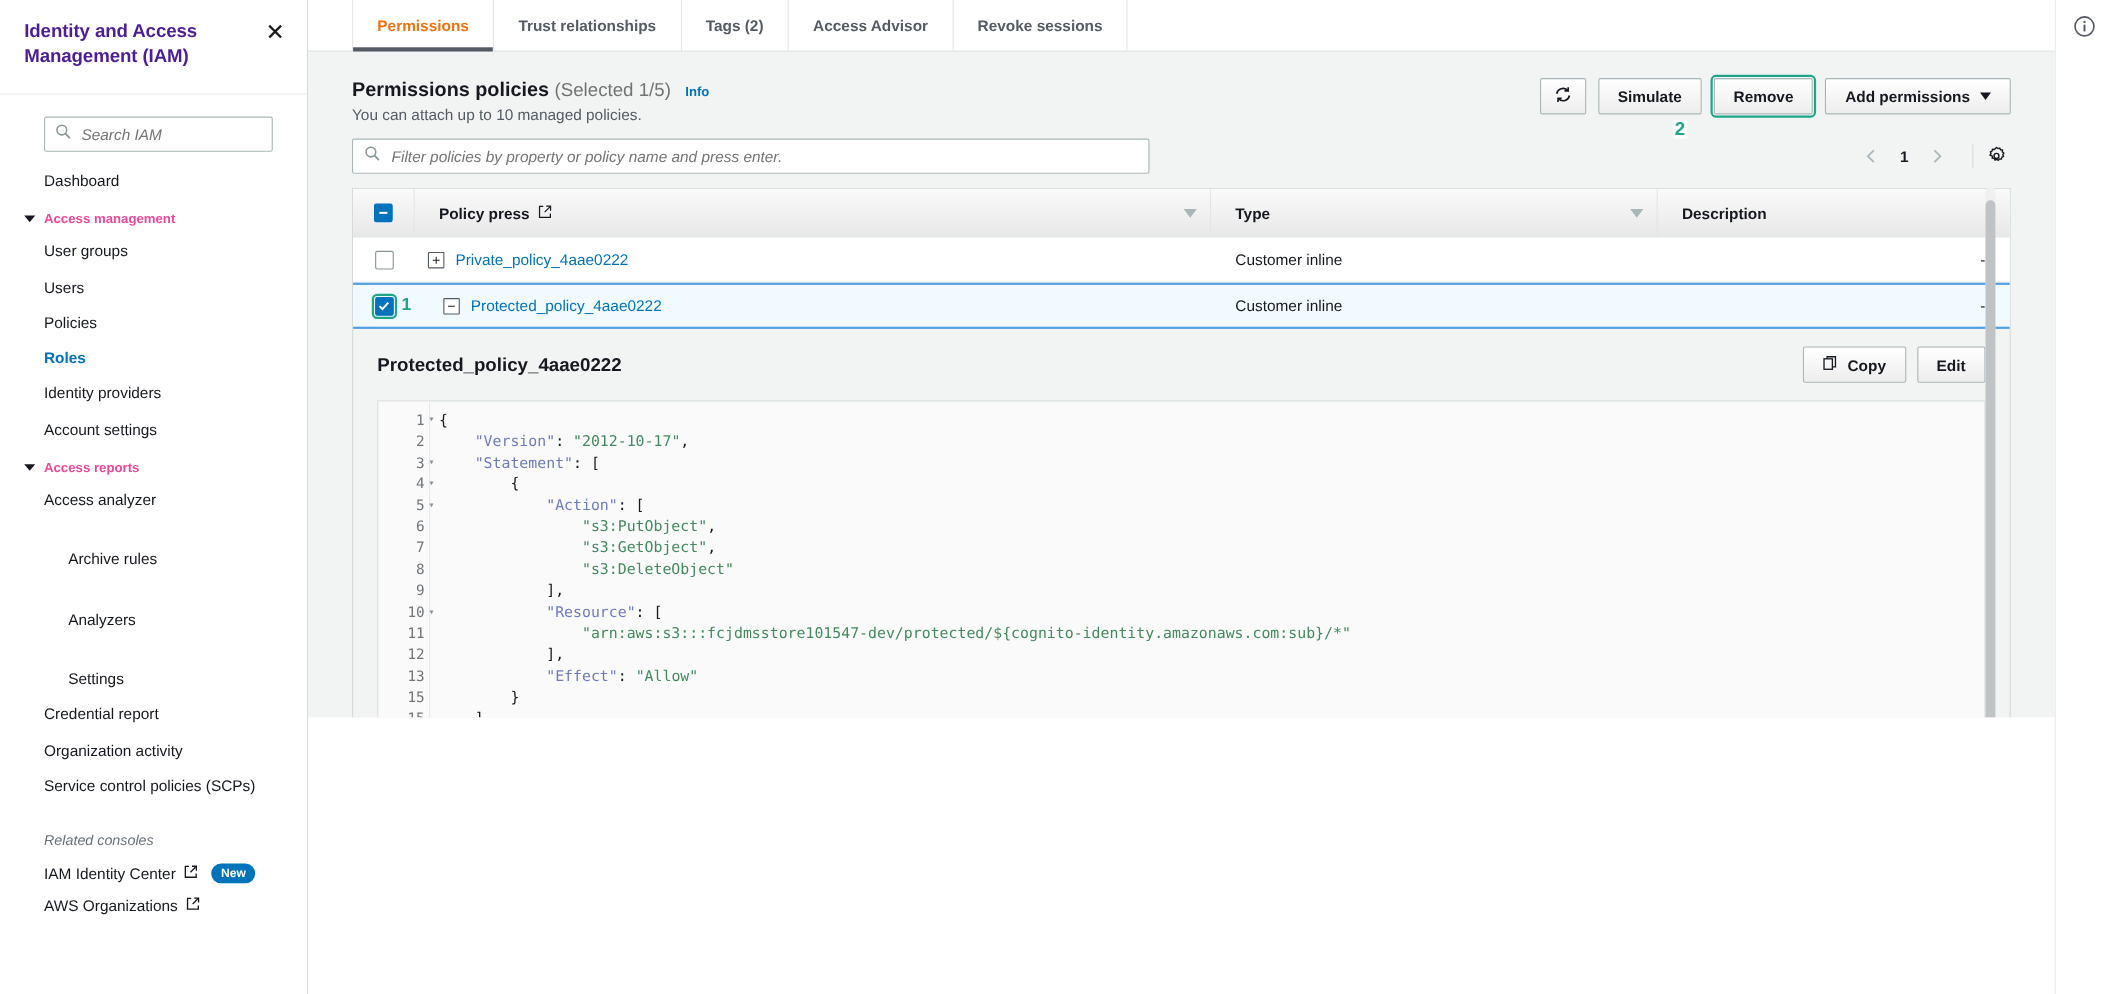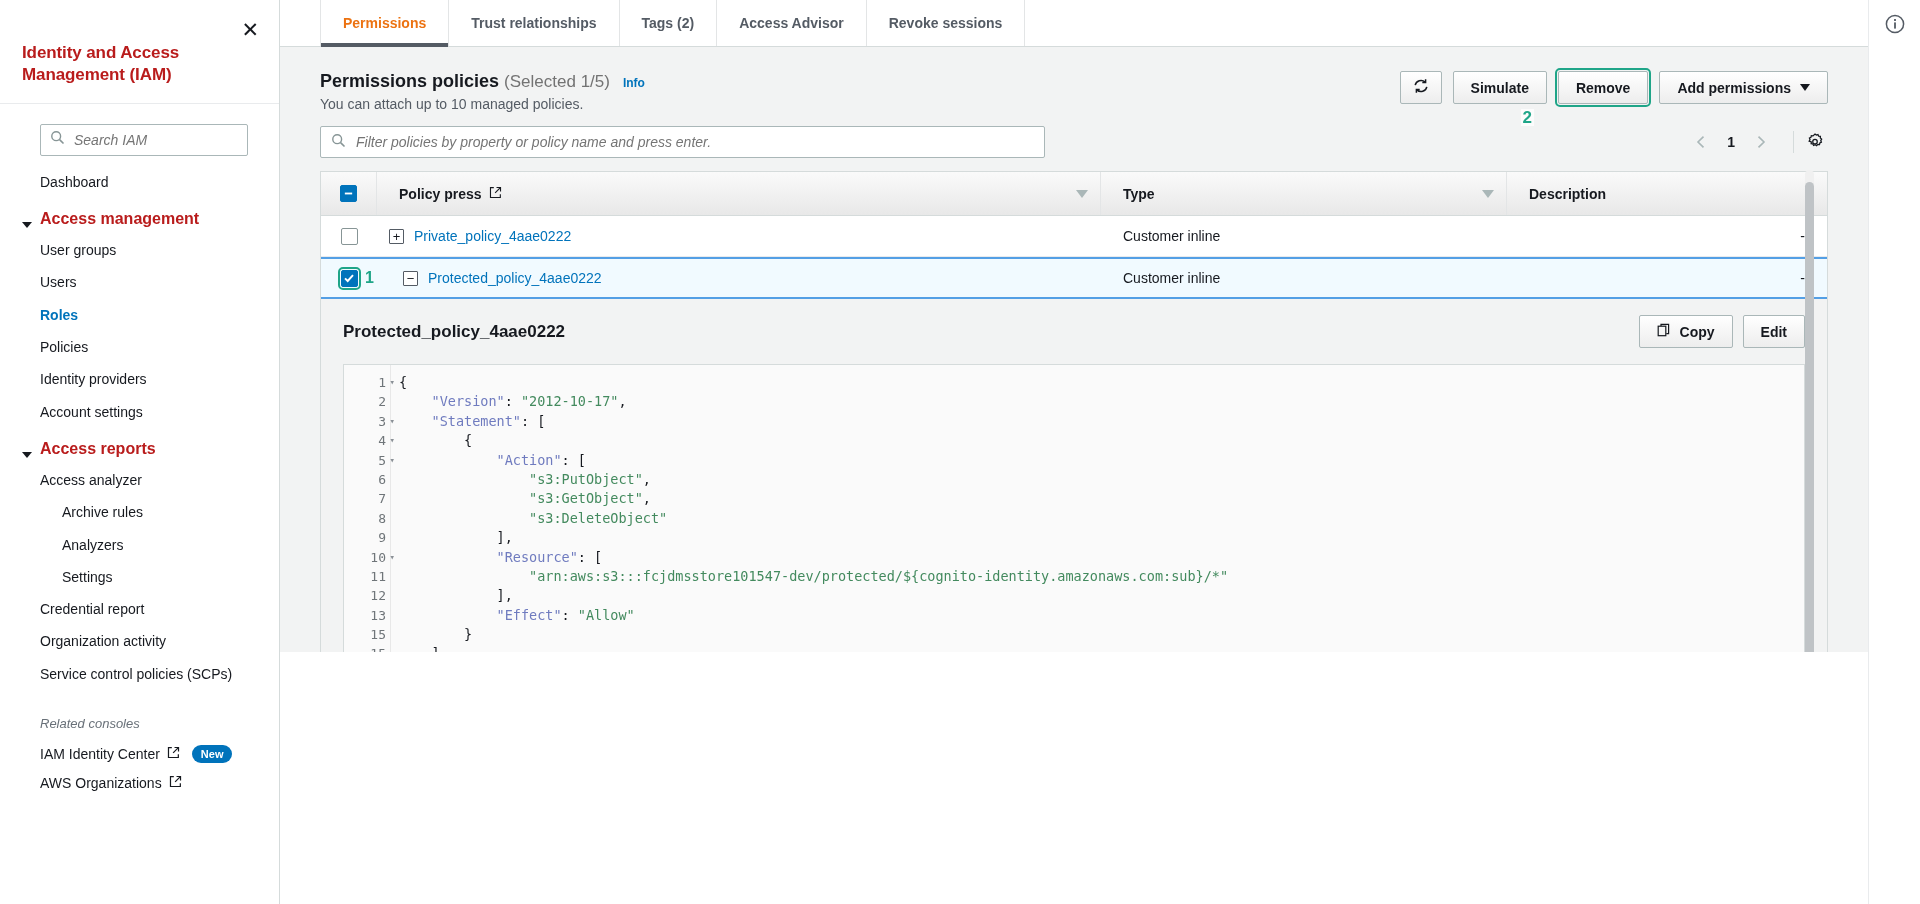--- a/index.html
+++ b/index.html
@@ -19,22 +19,22 @@
     border-right: 1px solid #d5dbdb;
     position: relative;
   }
   .sb-header {
     display: flex; align-items: flex-start; justify-content: space-between;
     padding: 18px 18px 16px 22px;
     border-bottom: 1px solid #e9ebed;
     min-height: 86px;
   }
   .sb-title {
-    font-size: 17px; font-weight: bold; color: #b91c1c; line-height: 1.32;
-    letter-spacing: -0.1px; max-width: 200px; margin-top: 24px;
+    font-size: 17px; font-weight: bold; color: #4c1d95; line-height: 1.32;
+    letter-spacing: -0.1px; max-width: 200px;
   }
   .sb-close {
     font-size: 21px; line-height: 1; color: #16191f; cursor: pointer;
     padding: 0 2px; font-weight: 300; margin-top: 1px;
   }
   .sb-search-wrap { padding: 20px 18px 10px 40px; }
   .sb-search {
     position: relative; width: 208px; height: 32px;
     border: 1px solid #aab7b8; border-radius: 2px; background: #fff;
     display: flex; align-items: center;
@@ -45,28 +45,28 @@
     color: #879596; width: 150px; background: transparent;
     font-family: "Liberation Sans", sans-serif;
   }
   .sb-nav { padding: 0 0 0 0; }
   .nav-item {
     font-size: 14px; color: #16191f; padding: 6px 18px 6px 40px;
     cursor: pointer; line-height: 1.45;
   }
   .nav-item.active { color: #0073bb; font-weight: bold; }
   .nav-group {
-    font-size: 16px; font-weight: bold; color: #b91c1c;
-    padding: 12px 18px 6px 22px; display: flex; align-items: flex-end; cursor: pointer;
+    font-size: 12px; font-weight: bold; color: #ec4899;
+    padding: 12px 18px 6px 22px; display: flex; align-items: center; cursor: pointer;
   }
   .caret {
     width: 0; height: 0; border-left: 5px solid transparent; border-right: 5px solid transparent;
     border-top: 6px solid #16191f; margin-right: 8px; flex: none;
   }
-  .nav-item.indent { padding-left: 62px; }
+  .nav-item.indent { padding-left: 62px; margin-top: 22px; }
   .sb-related-label {
     font-size: 13px; font-style: italic; color: #687078;
     padding: 26px 18px 8px 40px;
   }
   .sb-ext {
     font-size: 14px; color: #16191f; padding: 6px 18px 6px 40px;
     display: flex; align-items: center; gap: 7px; cursor: pointer;
   }
   .badge-new {
     background: #0073bb; color: #fff; font-size: 11px; font-weight: bold;
@@ -266,22 +266,22 @@
 
     <nav class="sb-nav">
       <div class="nav-item">Dashboard</div>
 
       <div class="nav-group">
         <span class="caret"></span>
         <span>Access management</span>
       </div>
       <div class="nav-item">User groups</div>
       <div class="nav-item">Users</div>
+      <div class="nav-item">Policies</div>
       <div class="nav-item active">Roles</div>
-      <div class="nav-item">Policies</div>
       <div class="nav-item">Identity providers</div>
       <div class="nav-item">Account settings</div>
 
       <div class="nav-group">
         <span class="caret"></span>
         <span>Access reports</span>
       </div>
       <div class="nav-item">Access analyzer</div>
       <div class="nav-item indent">Archive rules</div>
       <div class="nav-item indent">Analyzers</div>

